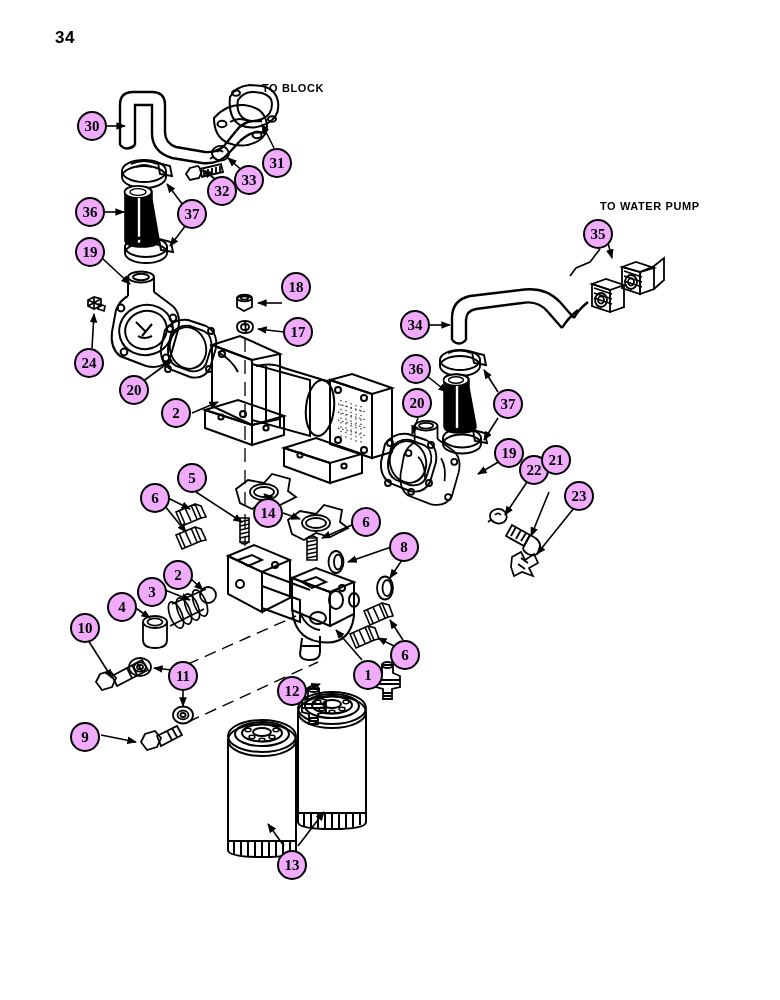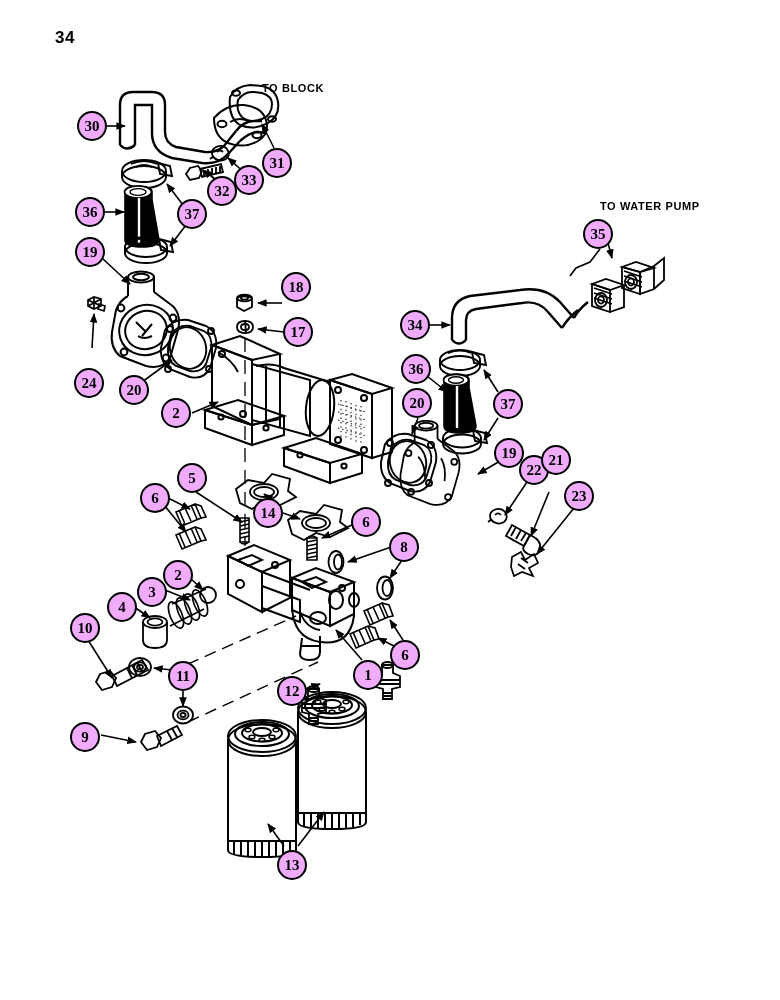--- a/index.html
+++ b/index.html
@@ -570,21 +570,21 @@
   <div class="callout" style="left:262px;top:148px;">31</div>
   <div class="callout" style="left:234px;top:165px;">33</div>
   <div class="callout" style="left:207px;top:176px;">32</div>
   <div class="callout" style="left:75px;top:197px;">36</div>
   <div class="callout" style="left:177px;top:199px;">37</div>
   <div class="callout" style="left:75px;top:237px;">19</div>
   <div class="callout" style="left:583px;top:219px;">35</div>
   <div class="callout" style="left:400px;top:310px;">34</div>
   <div class="callout" style="left:281px;top:272px;">18</div>
   <div class="callout" style="left:283px;top:317px;">17</div>
-  <div class="callout" style="left:74px;top:348px;margin-top:20px;">24</div>
+  <div class="callout" style="left:74px;top:348px;">24</div>
   <div class="callout" style="left:401px;top:354px;">36</div>
   <div class="callout" style="left:119px;top:375px;">20</div>
   <div class="callout" style="left:402px;top:388px;">20</div>
   <div class="callout" style="left:493px;top:389px;">37</div>
   <div class="callout" style="left:161px;top:398px;">2</div>
   <div class="callout" style="left:494px;top:438px;">19</div>
   <div class="callout" style="left:519px;top:455px;">22</div>
   <div class="callout" style="left:177px;top:463px;">5</div>
   <div class="callout" style="left:541px;top:445px;">21</div>
   <div class="callout" style="left:140px;top:483px;">6</div>

